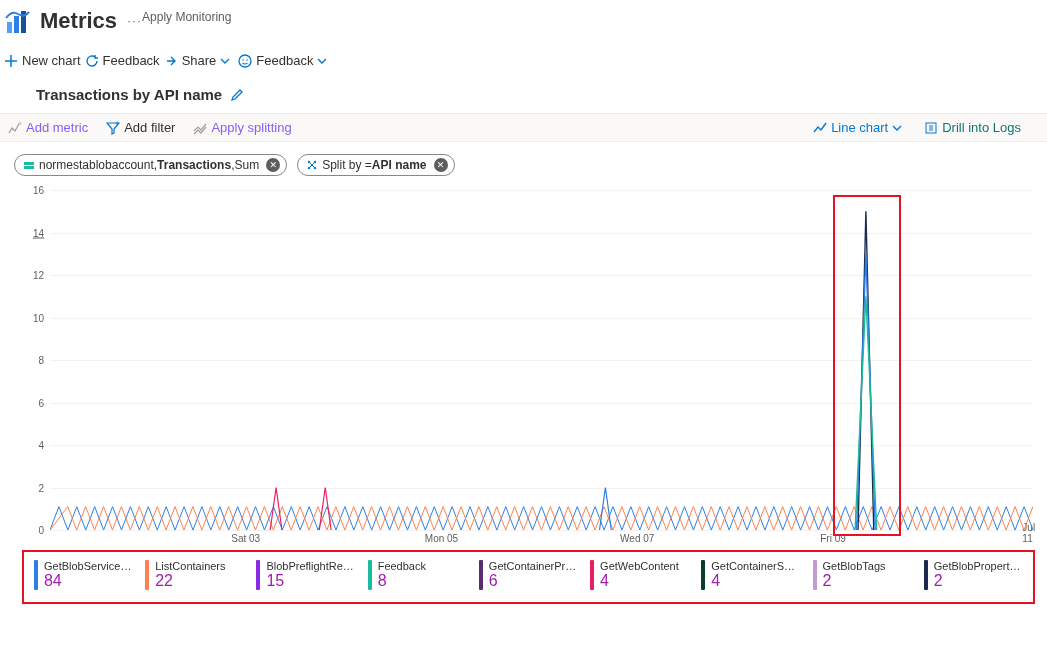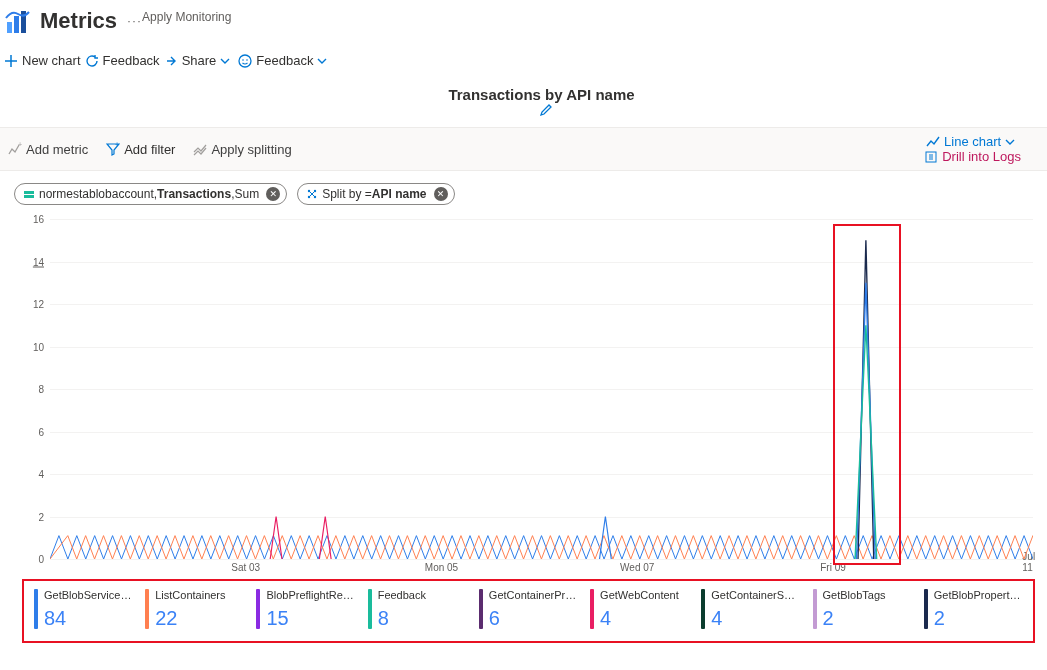--- a/index.html
+++ b/index.html
@@ -17,45 +17,45 @@
   .header svg { margin-right:8px; }
   .title-block { display:flex; flex-direction:row; }
   .title-row { display:flex; align-items:center; }
   .title-row h1 { margin:0; font-size:22px; font-weight:600; }
   .title-row .more { margin-left:10px; color:#605e5c; letter-spacing:1px; font-size:12px; cursor:pointer; }
   .subtitle { font-size:12px; color:#605e5c; margin-top:2px; }
   .cmdbar { display:flex; align-items:center; padding:4px 0 12px 4px; }
   .cmd { display:flex; align-items:center; margin-right:4px; font-size:13px; color:#323130; cursor:pointer; }
   .cmd svg { margin-right:4px; }
   .chevron-s { margin-left:4px; }
-  .chart-title { display:flex; align-items:center; padding:6px 0 10px 36px; font-size:15px; font-weight:600; color:#323130;flex-direction:column;}
+  .chart-title { display:flex; align-items:center; padding:6px 0 10px 36px; font-size:15px; font-weight:600; color:#323130;}
   .chart-title svg { margin-left:8px; cursor:pointer; }
   .secbar { display:flex; align-items:center; padding:6px 8px; background:#faf9f8; border-top:1px solid #edebe9; border-bottom:1px solid #edebe9;}
   .secbar .left { display:flex; align-items:center; flex:1; }
   .sbtn { display:flex; align-items:center; margin-right:18px; font-size:13px; cursor:pointer;}
-  .sbtn.disabled { color:#404040; }
+  .sbtn.disabled { color:#8b5cf6; }
   .sbtn svg { margin-right:4px; }
-  .secbar .right { display:flex; align-items:center;flex-direction:column; }
+  .secbar .right { display:flex; align-items:center; }
   .pills { display:flex; padding:12px 8px 6px 14px; gap:10px;align-items:center; }
   .pill { display:flex; align-items:center; border:1px solid #8a8886; border-radius:14px; padding:3px 6px 3px 8px; font-size:12px; background:#fff;}
   .pill .x { width:14px; height:14px; border-radius:50%; background:#605e5c; color:#fff; display:flex; align-items:center; justify-content:center; font-size:9px; margin-left:7px; cursor:pointer; line-height:1;}
   .pill svg { margin-right:4px; }
   .chart-area { position:relative; margin:8px 14px 0 24px; height:340px; }
   .ylab { position:absolute; right:calc(100% - 20px); font-size:10px; color:#605e5c; transform:translateY(-50%); }
   .grid { position:absolute; left:26px; right:0; border-top:1px solid #f3f2f1; }
   .xlab { position:absolute; bottom:-14px; font-size:10px; color:#605e5c; transform:translateX(-50%); }
   svg.plot { position:absolute; left:26px; top:0; right:0; bottom:0; width:calc(100% - 26px); height:100%; }
   .hl-box { position:absolute; border:2px solid #e81123; }
   .legend-wrap { position:relative; margin:22px 14px 0 24px; }
   .legend { display:flex; padding:6px 6px 10px 6px; gap:4px;}
   .litem { flex:1; display:flex; min-width:0; padding:2px 4px;}
   .lbar { width:4px; align-self:stretch; margin-right:6px; border-radius:1px;}
   .ltxt { display:flex; flex-direction:column; min-width:0;}
   .lname { font-size:11px; color:#323130; white-space:nowrap; overflow:hidden; text-overflow:ellipsis; max-width:90px;}
-  .lval { font-size:20px; font-weight:400; color:#3b82f6; line-height:1.1; margin-top:6px;}
+  .lval { font-size:16px; font-weight:400; color:#a21caf; line-height:1.1; margin-top:0;}
 </style>
 </head>
 <body>
 
 <div class="header">
   <span>
     <svg width="28" height="28" viewBox="0 0 28 28">
       <rect x="3" y="14" width="5" height="11" fill="#50a0ff"></rect>
       <rect x="10" y="8" width="5" height="17" fill="#2e7de9"></rect>
       <rect x="17" y="3" width="5" height="22" fill="#1b4f9c"></rect>
@@ -142,21 +142,21 @@
   <div class="right">
     <div class="sbtn" style="color:#0078d4">
       <svg width="14" height="14" viewBox="0 0 14 14">
           <path d="M1 11l4-5 3 3 5-7" stroke="#0078d4" stroke-width="1.4" fill="none"></path>
         </svg>
       <span>Line chart</span>
       <svg class="chevron-s" width="10" height="10" viewBox="0 0 10 10">
           <path d="M1 3l4 4 4-4" stroke="#0078d4" stroke-width="1.4" fill="none"></path>
         </svg>
     </div>
-    <div class="sbtn" style="color:#be185d">
+    <div class="sbtn" style="color:#0f766e">
       <svg width="14" height="14" viewBox="0 0 14 14">
           <rect x="2" y="2" width="10" height="10" stroke="#0078d4" fill="none"></rect>
           <path d="M5 5h4M5 7h4M5 9h4" stroke="#0078d4"></path>
         </svg>
       <span>Drill into Logs</span>
     </div>
   </div>
 </div>
 
 <div class="pills">

